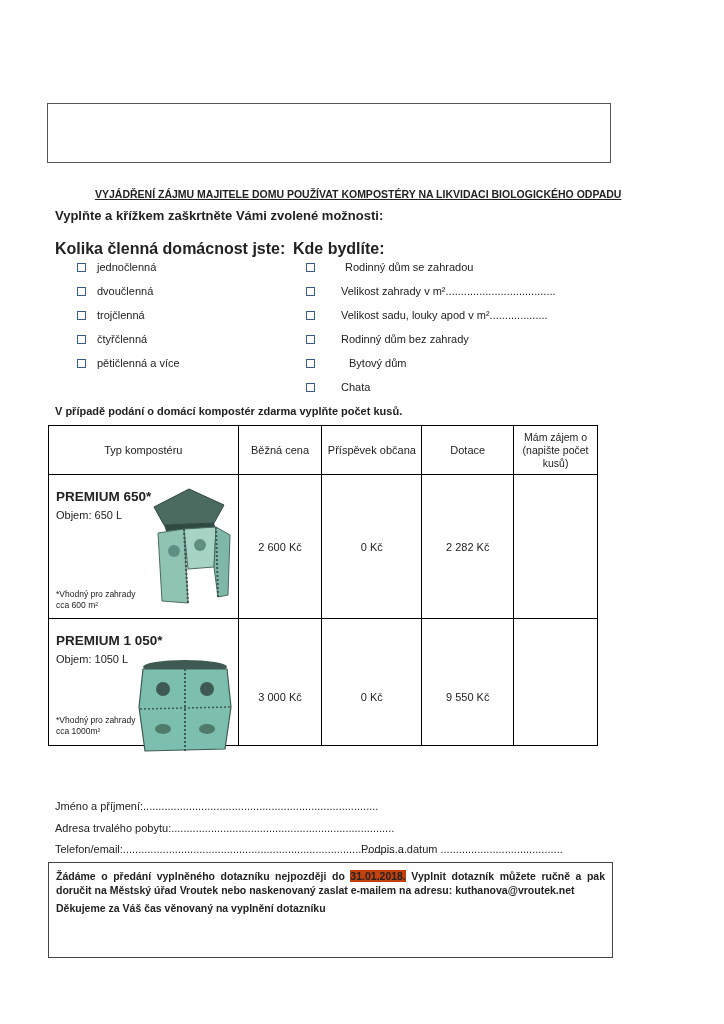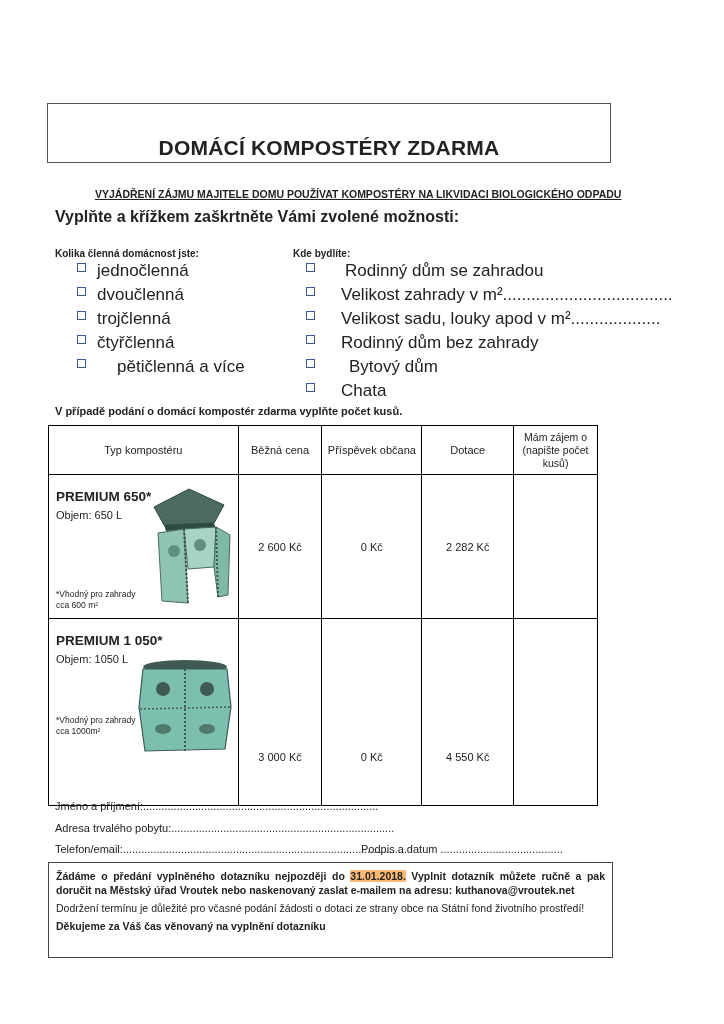--- a/index.html
+++ b/index.html
@@ -5,68 +5,67 @@
   * { box-sizing: border-box; margin: 0; padding: 0; }
   html, body { width: 724px; height: 1024px; background: #fff; overflow: hidden; }
   body { position: relative; font-family: "Liberation Sans", sans-serif; color: #1a1a1a; }
   .abs { position: absolute; }
 
   .title-box { left: 47px; top: 103px; width: 564px; height: 60px; border: 1.5px solid #555; text-align: center; }
   .title-small { position: absolute; left: 0; right: 0; top: 9px; font-size: 14px; font-weight: bold; color: #222; }
   .title-big { position: absolute; left: 0; right: 0; top: 32px; font-size: 21px; font-weight: bold; color: #222; letter-spacing: 0.2px; }
 
   .subtitle { left: 95px; top: 188px; font-size: 10.5px; font-weight: bold; text-decoration: underline; color: #222; }
-  .instruction { left: 55px; top: 208px; font-size: 16px; font-weight: bold; color: #222; }
+  .instruction { left: 55px; top: 208px; font-size: 13px; font-weight: bold; color: #222; }
 
-  .group-head { font-size: 10px; font-weight: bold; color: #222; margin-top: 8px; }
-  .opt { position: absolute; font-size: 17px; color: #222; white-space: nowrap; }
+  .group-head { font-size: 16px; font-weight: bold; color: #222; }
+  .opt { position: absolute; font-size: 11px; color: #222; white-space: nowrap; }
   .cb { position: absolute; width: 9px; height: 9px; border: 1.5px solid #3a5a8c; background: #fff; }
 
   .interest { left: 55px; top: 405px; font-size: 11px; font-weight: bold; color: #222; }
 
   table.t { position: absolute; left: 48px; top: 425px; width: 550px; border-collapse: collapse; font-size: 11px; color: #222; }
   table.t td, table.t th { border: 1px solid #000000; font-weight: normal; text-align: center; vertical-align: middle; }
   table.t tr.head { height: 49px; }
   table.t tr.r1 { height: 144px; }
-  table.t tr.r2 { height: 187px; border-radius: 27px; }
+  table.t tr.r2 { height: 127px; border-radius: 27px; }
   .prod-cell { position: relative; text-align: left !important; vertical-align: top !important; }
   .prod-name { position: absolute; left: 7px; top: 14px; font-size: 13.5px; font-weight: bold; }
   .prod-vol { position: absolute; left: 7px; top: 34px; font-size: 11px; }
   .prod-note { position: absolute; left: 7px; font-size: 8.5px; line-height: 11px; }
   .prod-img { position: absolute; }
 
   .field { position: absolute; font-size: 11px; color: #222; white-space: nowrap; }
 
   .notice { left: 48px; top: 862px; width: 565px; height: 96px; border: 1px solid #444; padding: 6px 7px; font-size: 10.5px; color: #222; line-height: 14px; }
   .notice p { margin-bottom: 4px; }
   .notice .b { font-weight: bold; }
-  .hl { background: #fdba74; }
+  .hl { background: #c2410c; }
 </style>
 </head>
 <body>
 
 <div class="abs title-box">
-  <div class="title-big">DOMÁCÍ KOMPOSTÉRY ZDARMA</div>
 </div>
 
 <div class="abs subtitle">VYJÁDŘENÍ ZÁJMU MAJITELE DOMU POUŽÍVAT KOMPOSTÉRY NA LIKVIDACI BIOLOGICKÉHO ODPADU</div>
 <div class="abs instruction">Vyplňte a křížkem zaškrtněte Vámi zvolené možnosti:</div>
 
 <div class="abs group-head" style="left:55px; top:240px;">Kolika členná domácnost jste:</div>
 <div>
   <span class="cb" style="left:77px; top:263px;"></span>
   <span class="opt" style="left:97px; top:261px;">jednočlenná</span>
   <span class="cb" style="left:77px; top:287px;"></span>
   <span class="opt" style="left:97px; top:285px;">dvoučlenná</span>
   <span class="cb" style="left:77px; top:311px;"></span>
   <span class="opt" style="left:97px; top:309px;">trojčlenná</span>
   <span class="cb" style="left:77px; top:335px;"></span>
   <span class="opt" style="left:97px; top:333px;">čtyřčlenná</span>
   <span class="cb" style="left:77px; top:359px;"></span>
-  <span class="opt" style="left:97px; top:357px;margin-left:20px;">pětičlenná a více</span>
+  <span class="opt" style="left:97px; top:357px;">pětičlenná a více</span>
 </div>
 
 <div class="abs group-head" style="left:293px; top:240px;">Kde bydlíte:</div>
 <div>
   <span class="cb" style="left:306px; top:263px;"></span>
   <span class="opt" style="left:345px; top:261px;">Rodinný dům se zahradou</span>
   <span class="cb" style="left:306px; top:287px;"></span>
   <span class="opt" style="left:341px; top:285px;">Velikost zahrady v m²....................................</span>
   <span class="cb" style="left:306px; top:311px;"></span>
   <span class="opt" style="left:341px; top:309px;">Velikost sadu, louky apod v m²...................</span>
@@ -135,28 +134,27 @@
         <line x1="48" y1="12" x2="48" y2="94" stroke="#3f5a52" stroke-width="2" stroke-dasharray="2,2"></line>
         <line x1="3" y1="52" x2="93" y2="50" stroke="#3f5a52" stroke-width="1.5" stroke-dasharray="2,2"></line>
         <circle cx="26" cy="32" r="7" fill="#3f5a52"></circle>
         <circle cx="70" cy="32" r="7" fill="#3f5a52"></circle>
         <ellipse cx="26" cy="72" rx="8" ry="5" fill="#4f7a6c"></ellipse>
         <ellipse cx="70" cy="72" rx="8" ry="5" fill="#4f7a6c"></ellipse>
       </svg>
     </td>
     <td style="vertical-align:bottom; padding-bottom:42px;">3 000 Kč</td>
     <td style="vertical-align:bottom; padding-bottom:42px;">0 Kč</td>
-    <td style="vertical-align:bottom; padding-bottom:42px;">4 550  Kč</td>
+    <td style="vertical-align:bottom; padding-bottom:42px;">9 550  Kč</td>
     <td></td>
   </tr>
 </tbody>
   </table>
 
 <div class="field" style="left:55px; top:800px;">Jméno a příjmení:.............................................................................</div>
 <div class="field" style="left:55px; top:822px;">Adresa trvalého pobytu:.........................................................................</div>
 <div class="field" style="left:55px; top:843px;">Telefon/email:.............................................................................................</div>
 <div class="field" style="left:361px; top:843px;">Podpis a datum ........................................</div>
 
 <div class="abs notice">
   <p class="b" style="text-align:justify;"><span>Žádáme o předání vyplněného dotazníku nejpozději do </span><span class="hl">31.01.2018.</span><span> Vyplnit dotazník můžete ručně a pak doručit na Městský úřad Vroutek nebo naskenovaný zaslat e-mailem na adresu: kuthanova@vroutek.net</span></p>
-  <p> Dodržení termínu je důležité pro včasné podání žádosti o dotaci ze strany obce na Státní fond životního prostředí!</p>
   <p class="b">Děkujeme za Váš čas věnovaný na vyplnění dotazníku</p>
 </div>
 
 </body></html>

